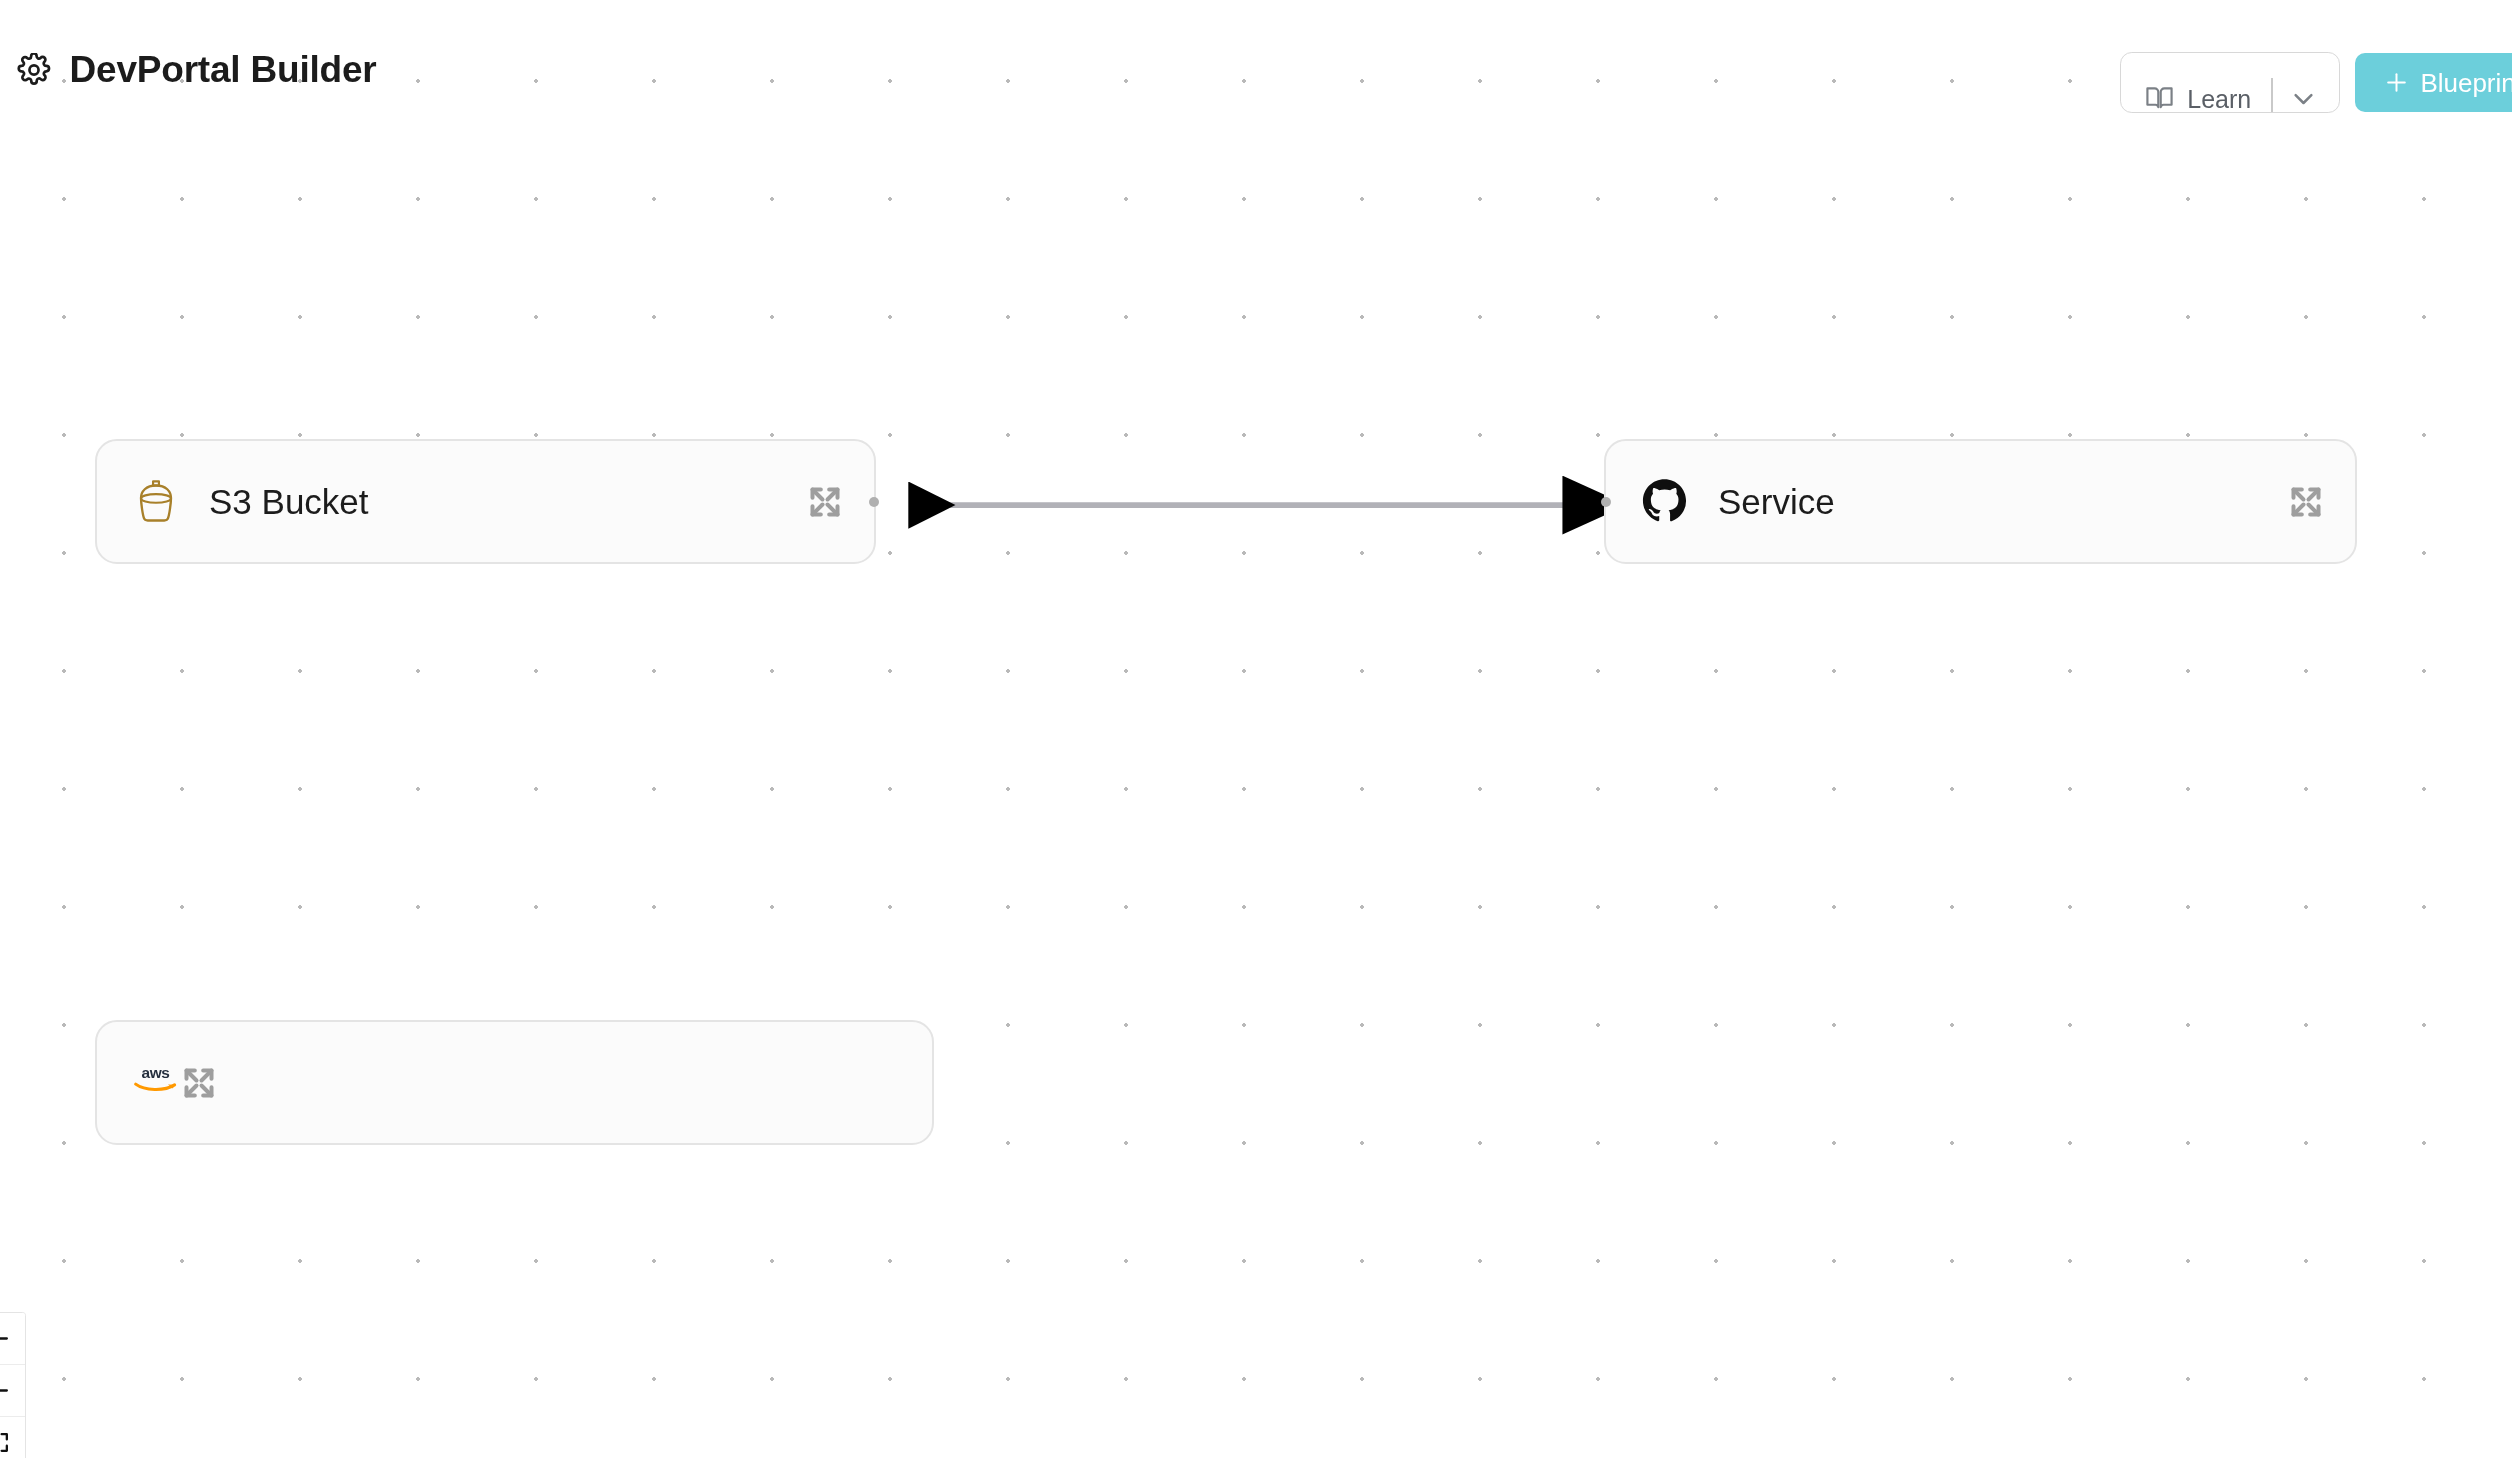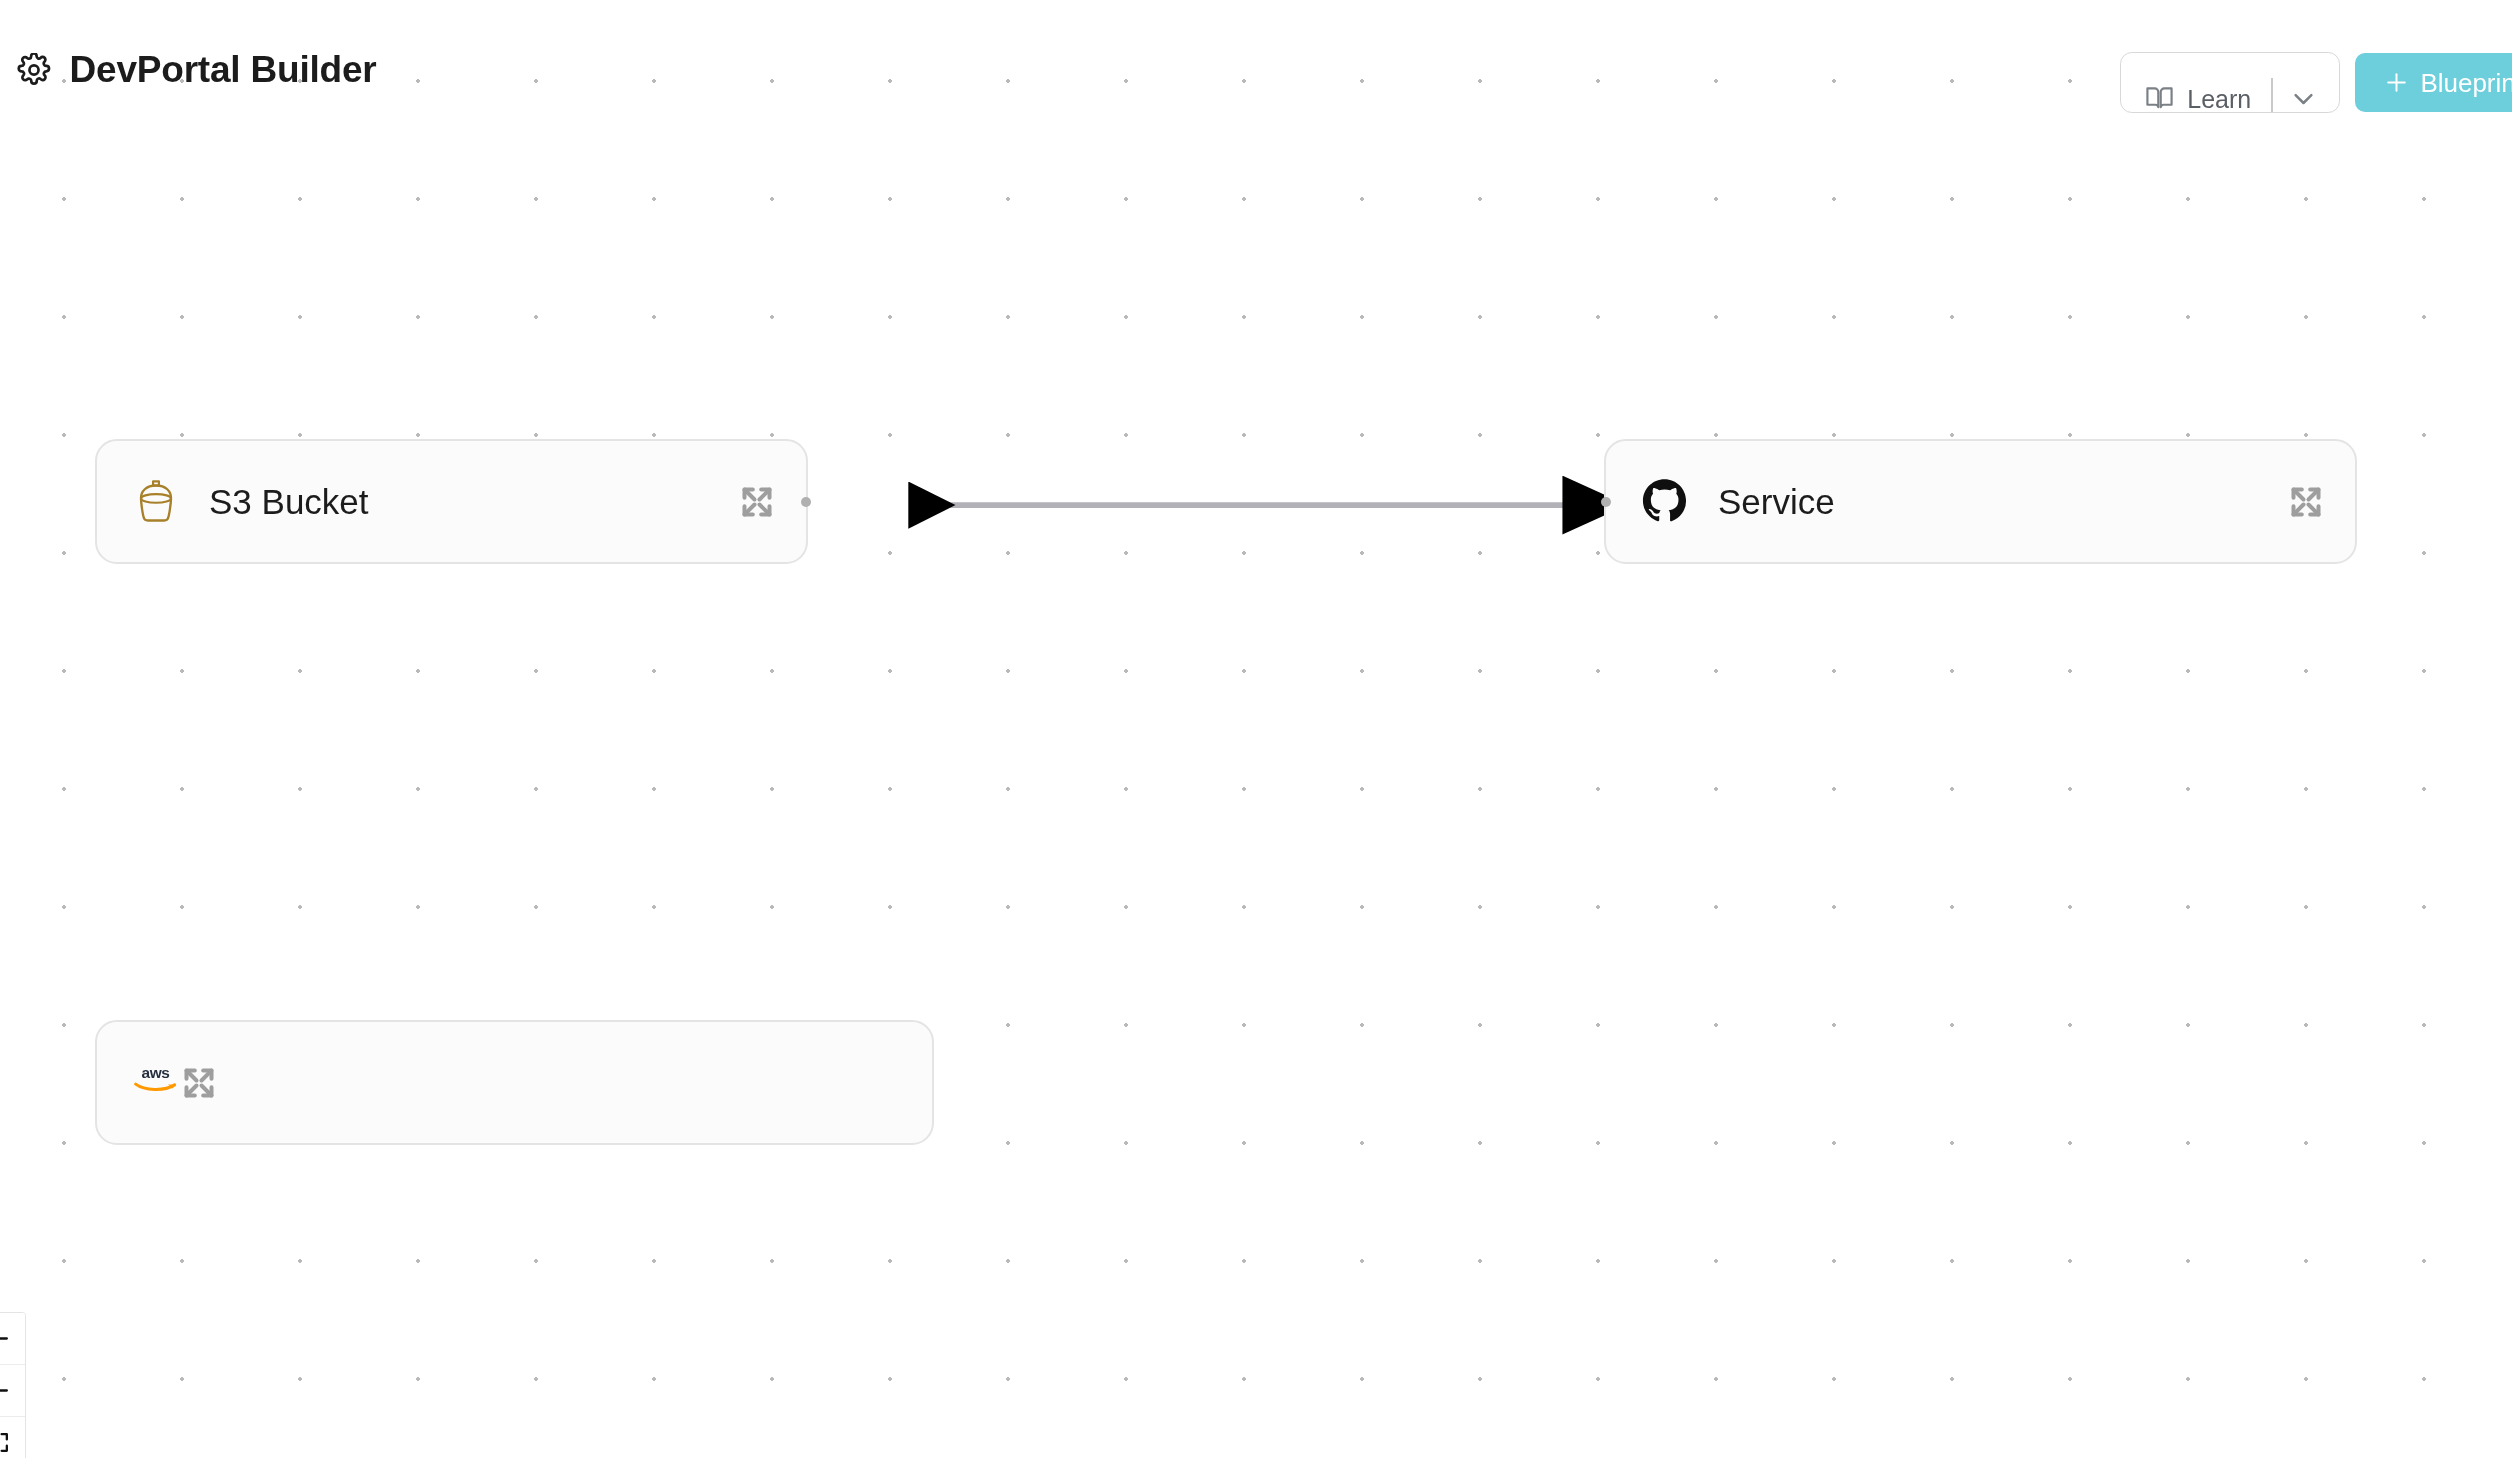--- a/index.html
+++ b/index.html
@@ -168,21 +168,21 @@
   }
 
   .expand-icon {
     width: 40px;
     height: 40px;
     flex: none;
     display: block;
     cursor: pointer;
   }
 
-  #node-s3 { left: 95px; top: 439px; width: 713px; height: 125px; }
+  #node-s3 { left: 95px; top: 439px; width: 781px; height: 125px; }
   #node-service { left: 1604px; top: 439px; width: 753px; height: 125px; }
   #node-region { left: 95px; top: 1020px; width: 839px; height: 125px; }
 
   
   .handle {
     position: absolute;
     width: 10px;
     height: 10px;
     border-radius: 50%;
     background: #b0b0b0;

